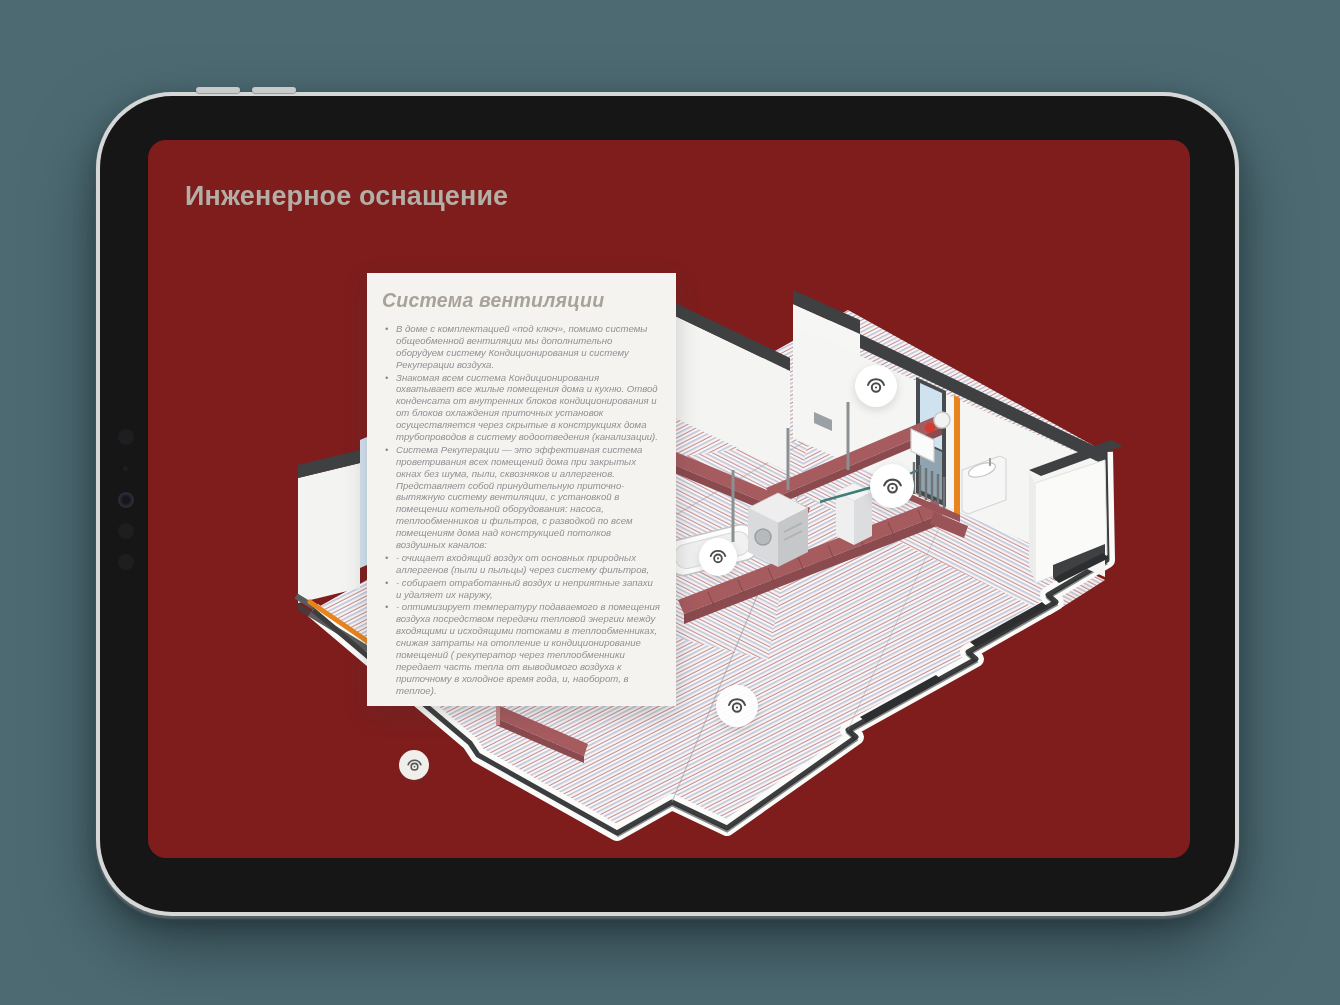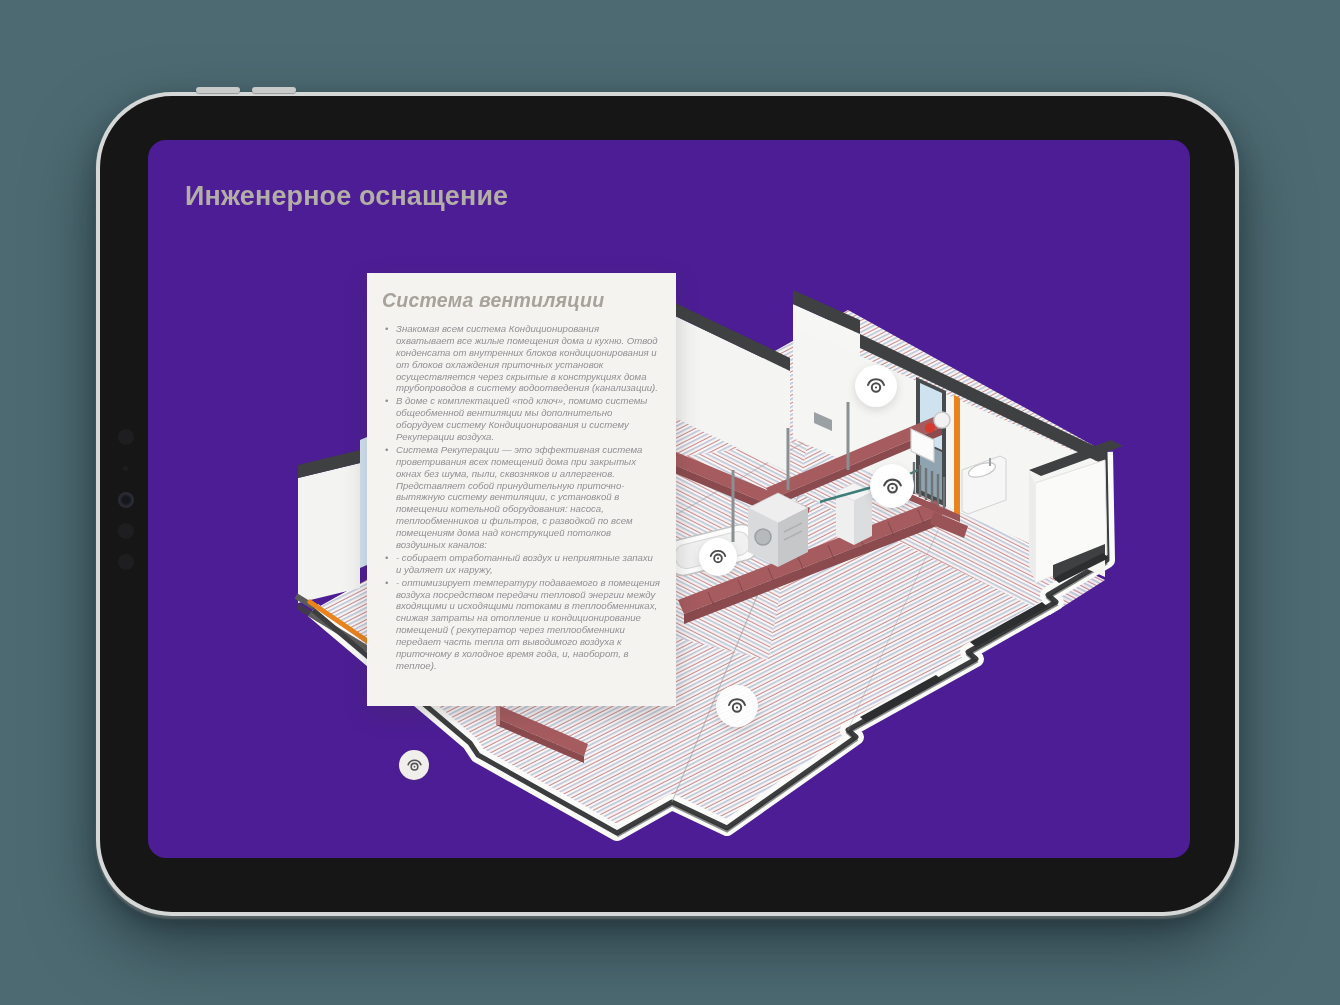--- a/index.html
+++ b/index.html
@@ -18,21 +18,21 @@
   }
   .side-btn{
     position:absolute;top:-9px;height:6px;width:44px;border-radius:3px;
     background:#c9cbcb;box-shadow:0 1px 1px rgba(0,0,0,.3);
   }
   .cam-dot{position:absolute;border-radius:50%;background:#1e1e21;}
   .cam-lens{position:absolute;border-radius:50%;background:#16161c;
     box-shadow:0 0 0 2px #2b2b33, inset 0 0 3px #3c3c55;}
   .screen{
     position:absolute;left:48px;top:44px;width:1042px;height:718px;
-    background:#4c1d95;border-radius:18px;overflow:hidden;
+    background:#7f1d1d;border-radius:18px;overflow:hidden;
   }
   
   .page-title{
     position:absolute;left:37px;top:40px;margin:0;
     font-size:28px;font-weight:bold;color:#b4afa6;letter-spacing:.2px;
     transform:scaleX(.96);transform-origin:left;
   }
   .illustration{position:absolute;left:0;top:0;}
   
   .info-card{
@@ -230,23 +230,24 @@
 
         <g>
           <line x1="148" y1="456" x2="166" y2="467" stroke="#5a5b5c" stroke-width="6"></line>
           <line x1="162" y1="462" x2="228" y2="507" stroke="#e8831d" stroke-width="5" stroke-linecap="round"></line>
         </g>
       </svg>
 
       <div class="info-card">
         <h2>Система вентиляции</h2>
         <ul>
+          <li><span>В доме с комплектацией «под ключ», помимо системы общеобменной вентиляции мы дополнительно оборудуем систему Кондиционирования и систему Рекуперации воздуха.</span></li>
           <li><span>Знакомая всем система Кондиционирования охватывает все жилые помещения дома и кухню. Отвод конденсата от внутренних блоков кондиционирования и от блоков охлаждения приточных установок осуществляется через скрытые в конструкциях дома трубопроводов в систему водоотведения (канализации).</span></li>
-          <li><span>В доме с комплектацией «под ключ», помимо системы общеобменной вентиляции мы дополнительно оборудуем систему Кондиционирования и систему Рекуперации воздуха.</span></li>
           <li><span>Система Рекуперации — это эффективная система проветривания всех помещений дома при закрытых окнах без шума, пыли, сквозняков и аллергенов. Представляет собой принудительную приточно-вытяжную систему вентиляции, с установкой в помещении котельной оборудования: насоса, теплообменников и фильтров, с разводкой по всем помещениям дома над конструкцией потолков воздушных каналов:</span></li>
+          <li><span>- очищает входящий воздух от основных природных аллергенов (пыли и пыльцы) через систему фильтров,</span></li>
           <li><span>- собирает отработанный воздух и неприятные запахи и удаляет их наружу,</span></li>
           <li><span>- оптимизирует температуру подаваемого в помещения воздуха посредством передачи тепловой энергии между входящими и исходящими потоками в теплообменниках, снижая затраты на отопление и кондиционирование помещений ( рекуператор через теплообменники передает часть тепла от выводимого воздуха к приточному в холодное время года, и, наоборот, в теплое).</span></li>
         </ul>
       </div>
 
       <div class="eye" style="left:707px;top:225px;width:42px;height:42px;">
         <svg width="24" height="24" viewBox="0 0 24 24">
           <path d="M4,11 A8.5,8.5 0 0 1 20,11" fill="none" stroke="#4b4b4b" stroke-width="2" stroke-linecap="round"></path>
           <circle cx="12" cy="13.5" r="4.2" fill="none" stroke="#4b4b4b" stroke-width="2"></circle>
           <circle cx="12" cy="13.5" r="1.1" fill="#4b4b4b"></circle>

